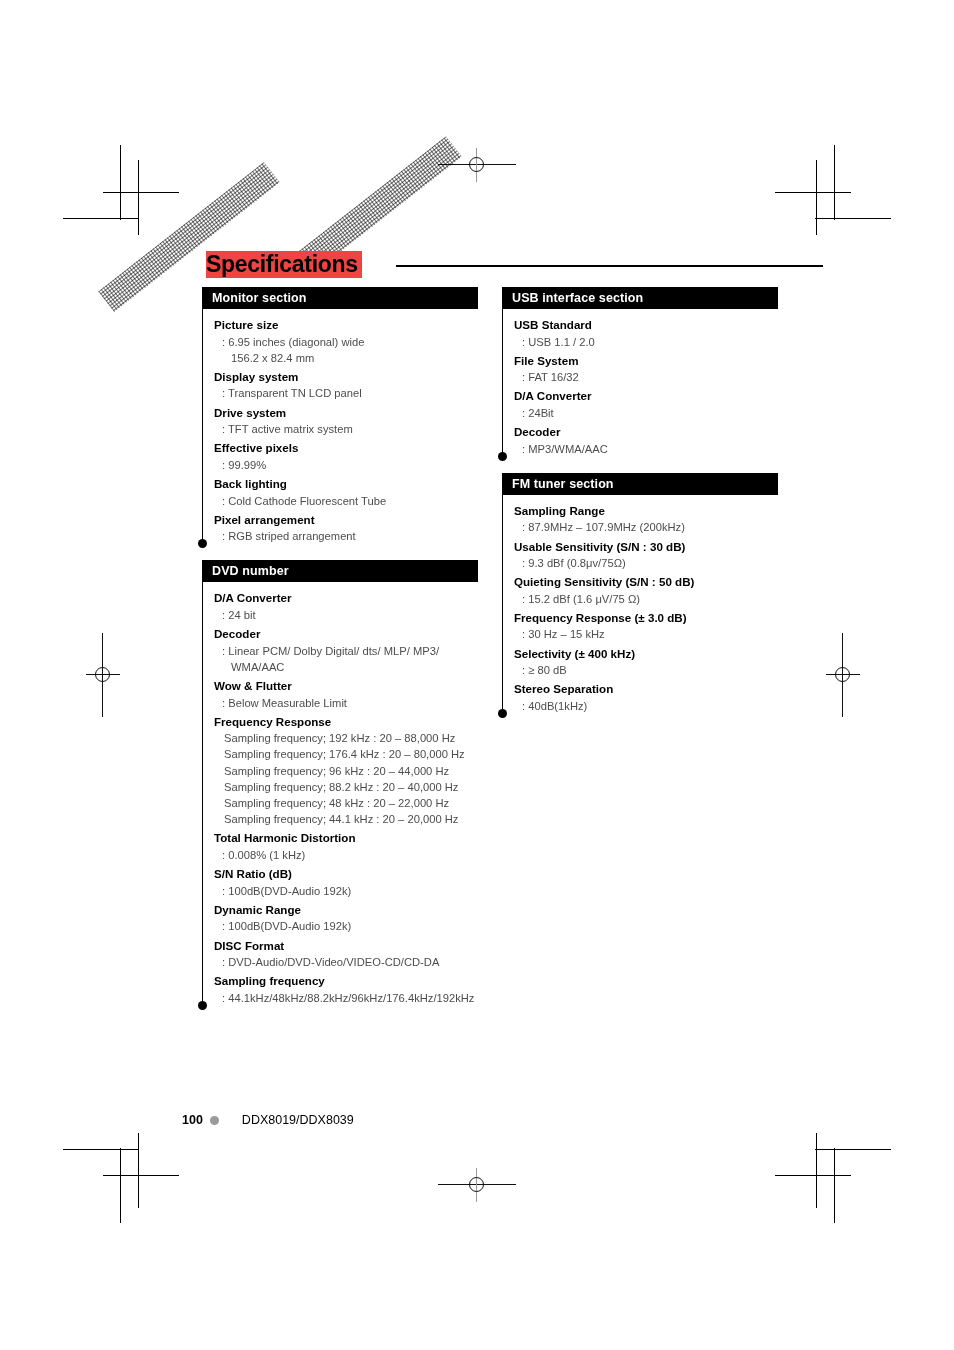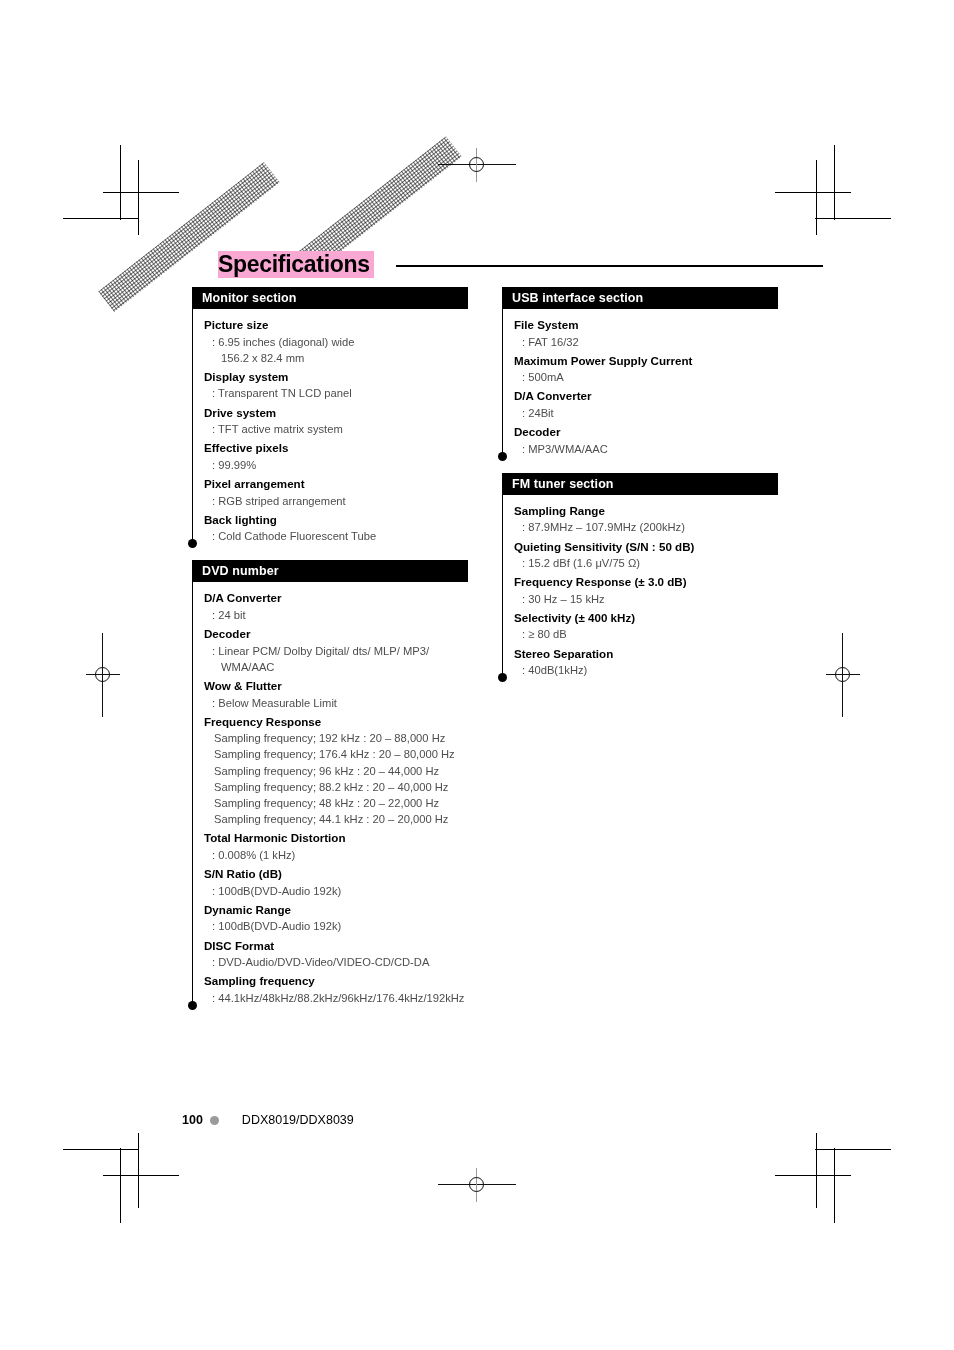--- a/index.html
+++ b/index.html
@@ -66,46 +66,46 @@
       repeating-linear-gradient(90deg, rgba(0,0,0,.62) 0 1px, rgba(0,0,0,0) 1px 3px);
     background-size: 3px 3px, 3px 3px;
     opacity: .9;
   }
   .band.b1 { left: 176px; top: 132px; }
   .band.b2 { left: 366px; top: 110px; height: 190px; }
 
   
   .page-title {
     position: absolute;
-    left: 218px;
+    left: 206px;
     top: 236px;
     font-size: 23px;
     font-weight: bold;
     letter-spacing: -0.3px;
     color: #000;
-    background: #f9a8d4;
+    background: #ef4444;
     padding: 0 4px 0 0;
     z-index: 4;
   }
   .title-rule {
     position: absolute;
     left: 396px;
     top: 265px;
     width: 427px;
     height: 2px;
     background: #000;
     z-index: 2;
   }
 
   
   .col {
     position: absolute;
     width: 276px;
   }
-  .col-left  { left: 192px; top: 287px; }
+  .col-left  { left: 202px; top: 287px; }
   .col-right { left: 502px; top: 287px; }
 
   .section { position: relative; }
   .section + .section { margin-top: 16px; }
 
   .section-head {
     background: #000;
     color: #fff;
     font-size: 12.5px;
     font-weight: bold;
@@ -252,26 +252,26 @@
         </div>
         <div class="spec">
           <div class="spec-label">Drive system</div>
           <div class="spec-value">: TFT active matrix system</div>
         </div>
         <div class="spec">
           <div class="spec-label">Effective pixels</div>
           <div class="spec-value">: 99.99%</div>
         </div>
         <div class="spec">
+          <div class="spec-label">Back lighting</div>
+          <div class="spec-value">: Cold Cathode Fluorescent Tube</div>
+        </div>
+        <div class="spec">
           <div class="spec-label">Pixel arrangement</div>
           <div class="spec-value">: RGB striped arrangement</div>
-        </div>
-        <div class="spec">
-          <div class="spec-label">Back lighting</div>
-          <div class="spec-value">: Cold Cathode Fluorescent Tube</div>
         </div>
       </div>
     </div>
     <div class="section">
       <div class="section-head">DVD number</div>
       <div class="section-body">
         <div class="section-rule"></div>
         <div class="section-bullet"></div>
         <div class="spec">
           <div class="spec-label">D/A Converter</div>
@@ -318,26 +318,26 @@
       </div>
     </div>
   </div>
 <div class="col col-right" id="col-right">
     <div class="section">
       <div class="section-head">USB interface section</div>
       <div class="section-body">
         <div class="section-rule"></div>
         <div class="section-bullet"></div>
         <div class="spec">
+          <div class="spec-label">USB Standard</div>
+          <div class="spec-value">: USB 1.1 / 2.0</div>
+        </div>
+        <div class="spec">
           <div class="spec-label">File System</div>
           <div class="spec-value">: FAT 16/32</div>
-        </div>
-        <div class="spec">
-          <div class="spec-label">Maximum Power Supply Current</div>
-          <div class="spec-value">: 500mA</div>
         </div>
         <div class="spec">
           <div class="spec-label">D/A Converter</div>
           <div class="spec-value">: 24Bit</div>
         </div>
         <div class="spec">
           <div class="spec-label">Decoder</div>
           <div class="spec-value">: MP3/WMA/AAC</div>
         </div>
       </div>
@@ -345,20 +345,24 @@
     <div class="section">
       <div class="section-head">FM tuner section</div>
       <div class="section-body">
         <div class="section-rule"></div>
         <div class="section-bullet"></div>
         <div class="spec">
           <div class="spec-label">Sampling Range</div>
           <div class="spec-value">: 87.9MHz – 107.9MHz (200kHz)</div>
         </div>
         <div class="spec">
+          <div class="spec-label">Usable Sensitivity (S/N : 30 dB)</div>
+          <div class="spec-value">: 9.3 dBf (0.8μv/75Ω)</div>
+        </div>
+        <div class="spec">
           <div class="spec-label">Quieting Sensitivity (S/N : 50 dB)</div>
           <div class="spec-value">: 15.2 dBf (1.6 μV/75 Ω)</div>
         </div>
         <div class="spec">
           <div class="spec-label">Frequency Response (± 3.0 dB)</div>
           <div class="spec-value">: 30 Hz – 15 kHz</div>
         </div>
         <div class="spec">
           <div class="spec-label">Selectivity (± 400 kHz)</div>
           <div class="spec-value">: ≥ 80 dB</div>

